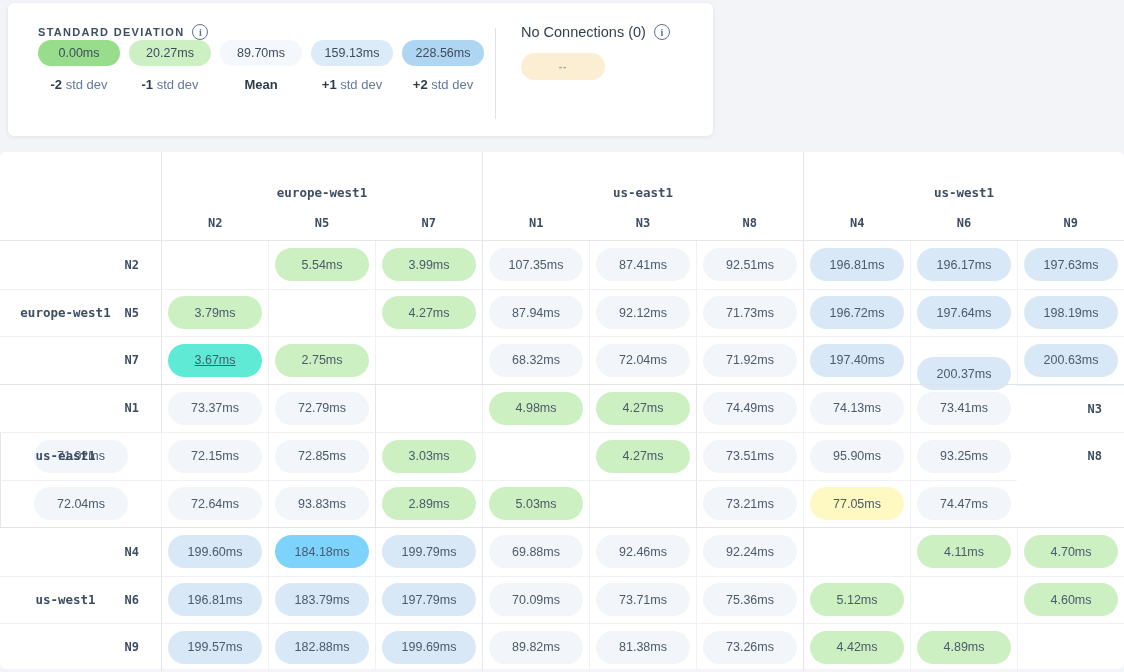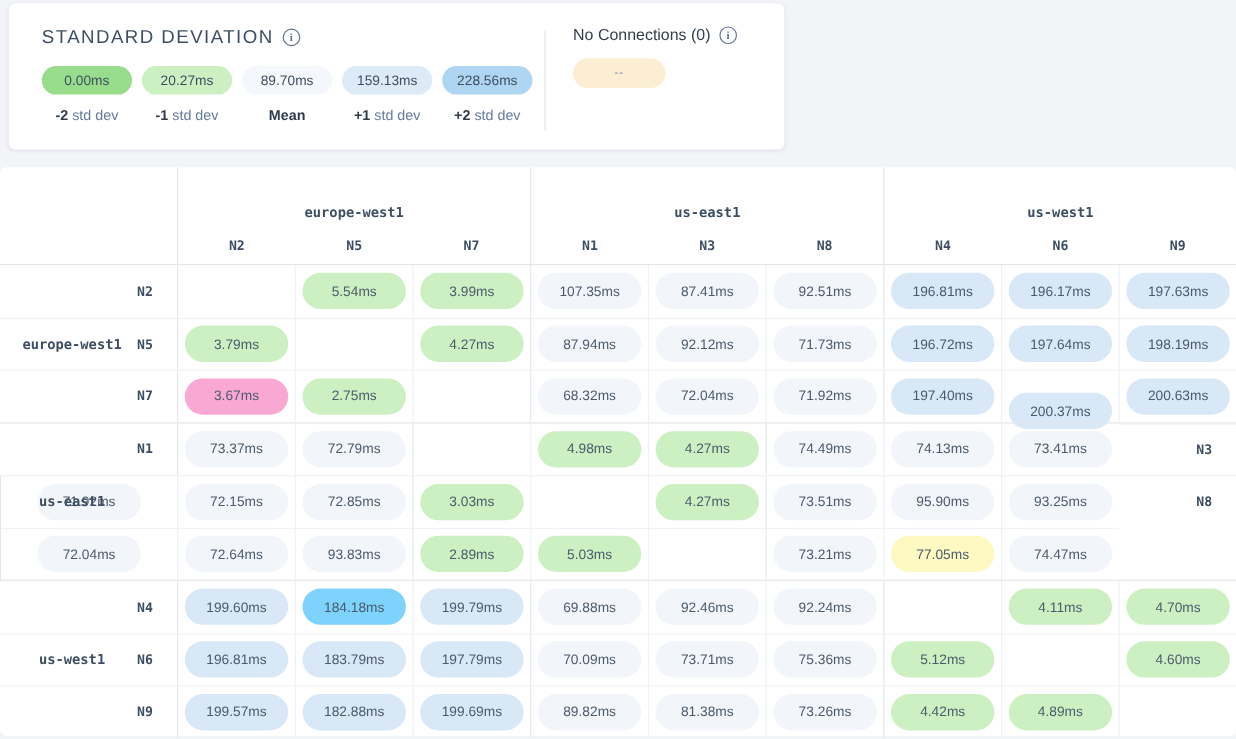--- a/index.html
+++ b/index.html
@@ -9,29 +9,29 @@
   
   .legend-card {
     position:absolute; left:8px; top:3px; width:705px; height:133px;
     background:#ffffff; border-radius:6px;
     box-shadow:0 1px 4px rgba(20,30,50,.08);
     display:flex;
   }
   .legend-left { padding:21px 0 0 30px; width:487px; }
   .legend-title-row { display:flex; align-items:center; gap:8px; }
   .legend-title {
-    font-size:17px; font-weight:normal; letter-spacing:1.3px; color:#3d4e63;
+    font-size:11px; font-weight:bold; letter-spacing:1.3px; color:#3d4e63;
   }
   .info-icon {
     width:16px; height:16px; border:1.5px solid #5d7290; border-radius:50%;
     color:#5d7290; font-size:10px; font-weight:bold;
     display:inline-flex; align-items:center; justify-content:center;
     font-family:"Liberation Serif", serif; cursor:pointer; flex:0 0 auto;
   }
-  .scale-row { display:flex; gap:9px; margin-top:16px; }
+  .scale-row { display:flex; gap:9px; }
   .scale-item { width:82px; display:flex; flex-direction:column; align-items:center; }
   .scale-pill {
     width:100%; height:26px; border-radius:13px;
     display:flex; align-items:center; justify-content:center;
     font-size:12.5px; color:#3f4d5e;
   }
   .scale-label { margin-top:11px; font-size:13px; color:#64799c; white-space:nowrap; }
   .scale-label b { color:#2e3b49; font-weight:bold; }
 
   .legend-divider { width:1px; background:#dde2e8; margin:25px 0 17px 0; }
@@ -199,21 +199,21 @@
           <div class="pill" style="background: rgb(216, 232, 247);">196.72ms</div>
         </div>
         <div class="cell rb">
           <div class="pill" style="background: rgb(216, 232, 247);">197.64ms</div>
         </div>
         <div class="cell rb">
           <div class="pill" style="background: rgb(216, 232, 247);">198.19ms</div>
         </div>
         <div class="rowhead mono rb">N7</div>
         <div class="cell gstart rb">
-          <div class="pill" style="background: #f9a8d4;">3.67ms</div>
+          <div class="pill" style="background: #5eead4; text-decoration: underline;">3.67ms</div>
         </div>
         <div class="cell rb">
           <div class="pill" style="background: rgb(205, 240, 194);">2.75ms</div>
         </div>
         <div class="cell rb"></div>
         <div class="cell gstart rb">
           <div class="pill" style="background: rgb(242, 245, 249);">68.32ms</div>
         </div>
         <div class="cell rb">
           <div class="pill" style="background: rgb(242, 245, 249);">72.04ms</div>

